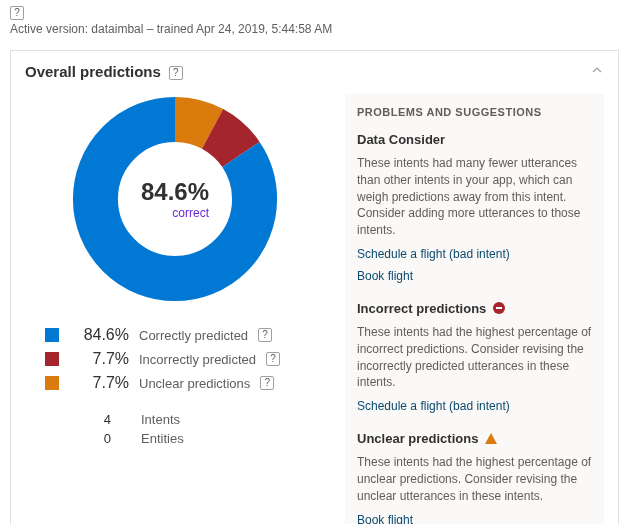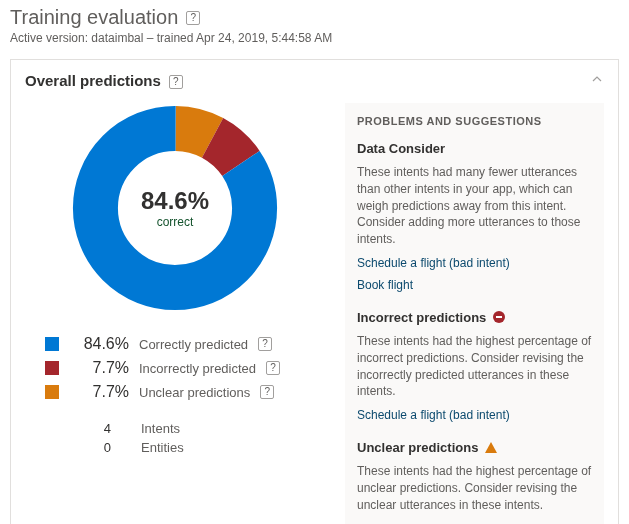--- a/index.html
+++ b/index.html
@@ -13,21 +13,21 @@
   .card-header { display: flex; align-items: center; justify-content: space-between; }
   .card-title { font-size: 15px; font-weight: 600; color: #323130; }
   .chev { color: #a19f9d; font-size: 14px; }
   .card-body { display: flex; gap: 20px; margin-top: 14px; }
   .left-col { width: 300px; flex-shrink: 0; display: flex; flex-direction: column; align-items: center; }
   .right-col { flex: 1; background: #faf9f8; padding: 12px 12px; font-size: 12px; }
   .donut-wrap { position: relative; width: 210px; height: 210px; }
   .donut-wrap svg { width: 100%; height: 100%; }
   .donut-center { position: absolute; top: 50%; left: 50%; transform: translate(-50%,-50%); text-align: center; }
   .donut-pct { font-size: 24px; font-weight: 600; }
-  .donut-sub { font-size: 12px; color: #14532d; }
+  .donut-sub { font-size: 12px; color: #6d28d9; text-align: right; }
   .legend { margin-top: 22px; width: 100%; padding-left: 20px; }
   .legend-row { display: flex; align-items: center; gap: 10px; margin-bottom: 6px; }
   .swatch { width: 14px; height: 14px; flex-shrink: 0; }
   .legend-val { width: 60px; text-align: right; font-size: 16px; color: #323130; }
   .legend-label { color: #605e5c; font-size: 13px; }
   .counts { margin-top: 14px; width: 100%; padding-left: 20px; }
   .count-row { display: flex; align-items: center; margin-bottom: 4px; }
   .count-val { width: 88px; text-align: right; font-size: 13px; color: #323130; padding-right: 22px; }
   .count-label { color: #605e5c; font-size: 13px; margin-left: 8px; }
   .ps-header { font-size: 11px; letter-spacing: .5px; color: #605e5c; font-weight: 600; margin-bottom: 14px; }
@@ -35,21 +35,20 @@
   .problem-title { font-weight: 600; font-size: 13px; display: flex; align-items: center; gap: 6px; }
   .problem-desc { color: #605e5c; margin-top: 8px; line-height: 1.4; }
   .link { color: #0c4a6e; cursor: pointer; margin-top: 8px; display: block; }
   .status-icon { display: inline-flex; width: 14px; height: 14px; align-items: center; justify-content: center; }
 </style>
 </head>
 <body>
 
 <div class="page">
   <div class="title-row">
-    <span class="title">Training evaluation</span>
     <span class="help-icon">?</span>
   </div>
   <div class="subtitle">Active version: dataimbal – trained Apr 24, 2019, 5:44:58 AM</div>
 
   <div class="card">
     <div class="card-header">
       <div style="display:flex;align-items:flex-end;gap:8px;">
         <span class="card-title">Overall predictions</span>
         <span class="help-icon">?</span>
       </div>

